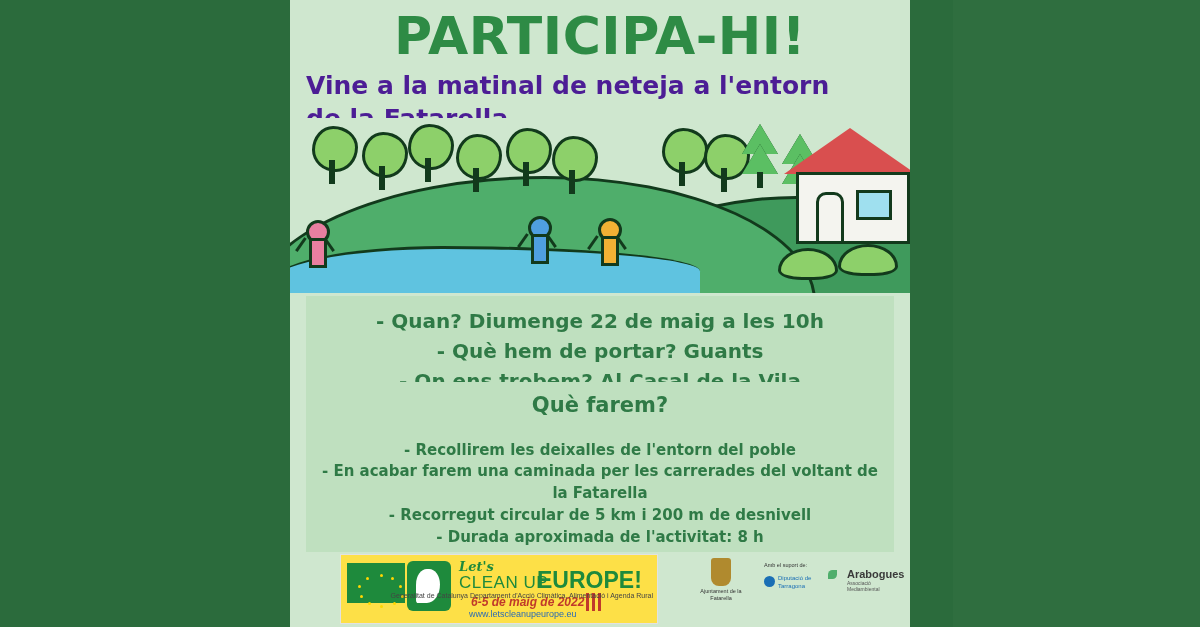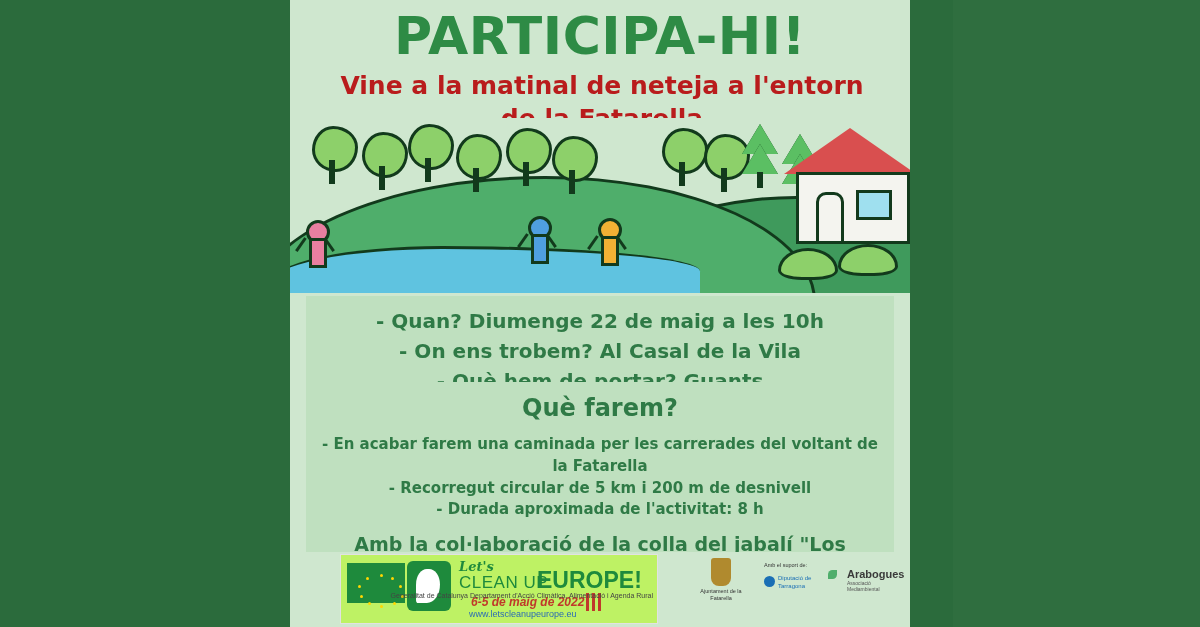--- a/index.html
+++ b/index.html
@@ -22,22 +22,22 @@
     position:absolute;left:290px;top:0;width:620px;height:627px;
     background:#cfe7cf;
   }
   
   .headline{
     position:absolute;left:0;right:0;top:6px;text-align:center;
     font-size:52px;font-weight:bold;color:#2e8b45;letter-spacing:0.5px;
     font-family:"DejaVu Sans", sans-serif;
   }
   .subline{
-    position:absolute;left:4px;right:0;top:70px;text-align:center;
-    font-size:25px;font-weight:bold;color:#b91c1c;line-height:1.3;
+    position:absolute;left:16px;right:0;top:70px;
+    font-size:25px;font-weight:bold;color:#4c1d95;line-height:1.3;
     font-family:"DejaVu Sans", sans-serif;
   }
   
   .scene{
     position:absolute;left:0;top:118px;width:620px;height:175px;overflow:hidden;
     background:#cfe7cf;
   }
   .sky{position:absolute;inset:0;background:#cfe7cf;}
   .hill{
     position:absolute;left:-40px;top:58px;width:560px;height:200px;
@@ -117,29 +117,29 @@
   }
   
   .box{
     position:absolute;left:16px;width:588px;background:#bfe0bf;
     box-sizing:border-box;text-align:center;color:#2f7a46;
     font-family:"DejaVu Sans", sans-serif;font-weight:bold;
   }
   .box-when{top:296px;padding:10px 6px 12px;text-align:center;}
   .box-when .line{font-size:20px;line-height:1.5;}
   .box-what{top:382px;padding:8px 6px 12px;}
-  .box-what .title{font-size:24px;line-height:1.5;margin-bottom:8px;}
+  .box-what .title{font-size:21px;line-height:1.5;margin-bottom:18px;}
   .box-what .line{font-size:15px;line-height:1.45;}
   .box-what .collab{font-size:19px;line-height:1.4;margin-top:10px;}
   
   .footer{
     position:absolute;left:0;top:552px;width:620px;height:75px;background:#cfe7cf;
   }
   .logo-eu{
-    position:absolute;left:50px;top:2px;width:316px;height:68px;background:#bef264;
+    position:absolute;left:50px;top:2px;width:316px;height:68px;background:#fde047;
     border:1px solid #e2e2e2;
   }
   .eu-flag{
     position:absolute;left:6px;top:8px;width:58px;height:40px;background:#1e8a3c;
   }
   .eu-stars{
     position:absolute;left:10px;top:11px;width:50px;height:34px;
     border-radius:50%;
   }
   .eu-stars span{
@@ -314,26 +314,27 @@
         <div class="arm-l"></div>
           <div class="arm-r"></div>
       </div>
 
       <div class="bush" style="left:488px;top:130px;"></div>
       <div class="bush" style="left:548px;top:126px;"></div>
     </div>
 
     <div class="box box-when">
       <div class="line">- Quan? Diumenge 22 de maig a les 10h</div>
+      <div class="line">- Què hem de portar? Guants</div>
       <div class="line">- On ens trobem? Al Casal de la Vila</div>
-      <div class="line">- Què hem de portar? Guants</div>
     </div>
 
     <div class="box box-what">
       <div class="title">Què farem?</div>
+      <div class="line">- Recollirem les deixalles de l'entorn del poble</div>
       <div class="line">- En acabar farem una caminada per les carrerades del voltant de la Fatarella</div>
       <div class="line">- Recorregut circular de 5 km i 200 m de desnivell</div>
       <div class="line">- Durada aproximada de l'activitat: 8 h</div>
       <div class="collab">Amb la col·laboració de la colla del jabalí "Los Tossalets"</div>
       <div class="collab" style="margin-top:0;">que sortiran a les 8h per recollir deixalles pel terme</div>
     </div>
 
     <div class="footer">
 
       <div class="logo-eu">

